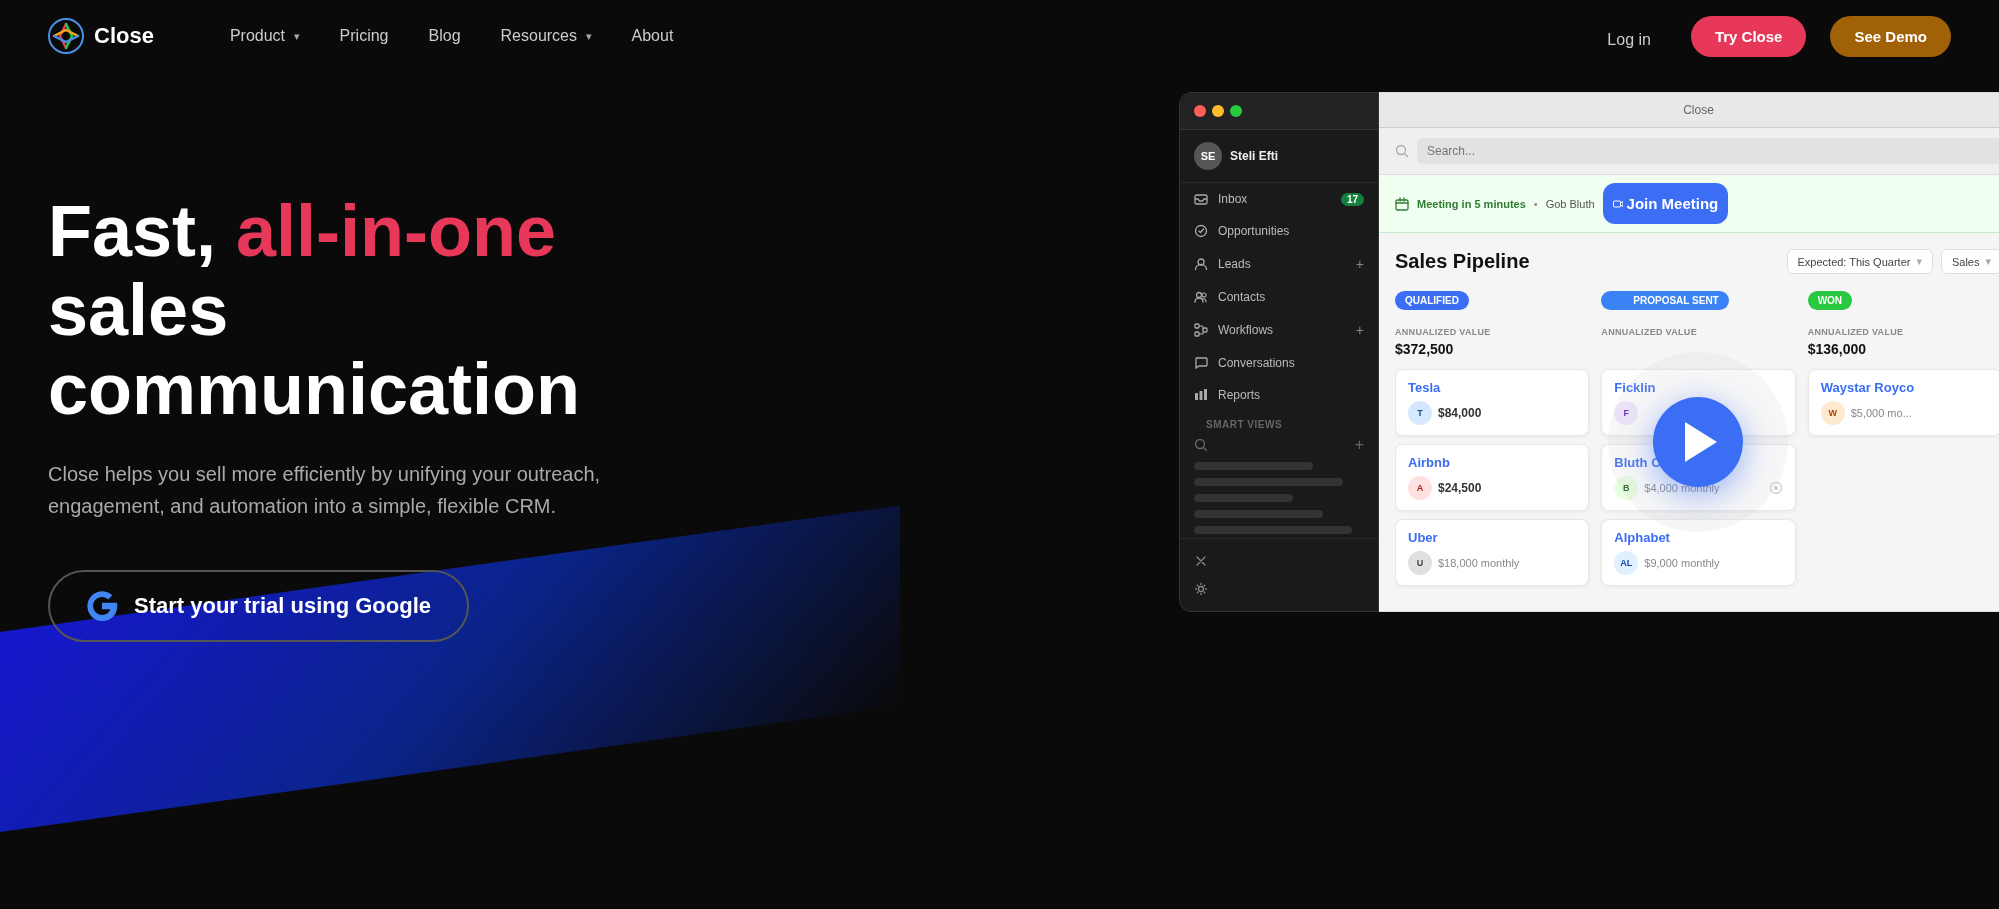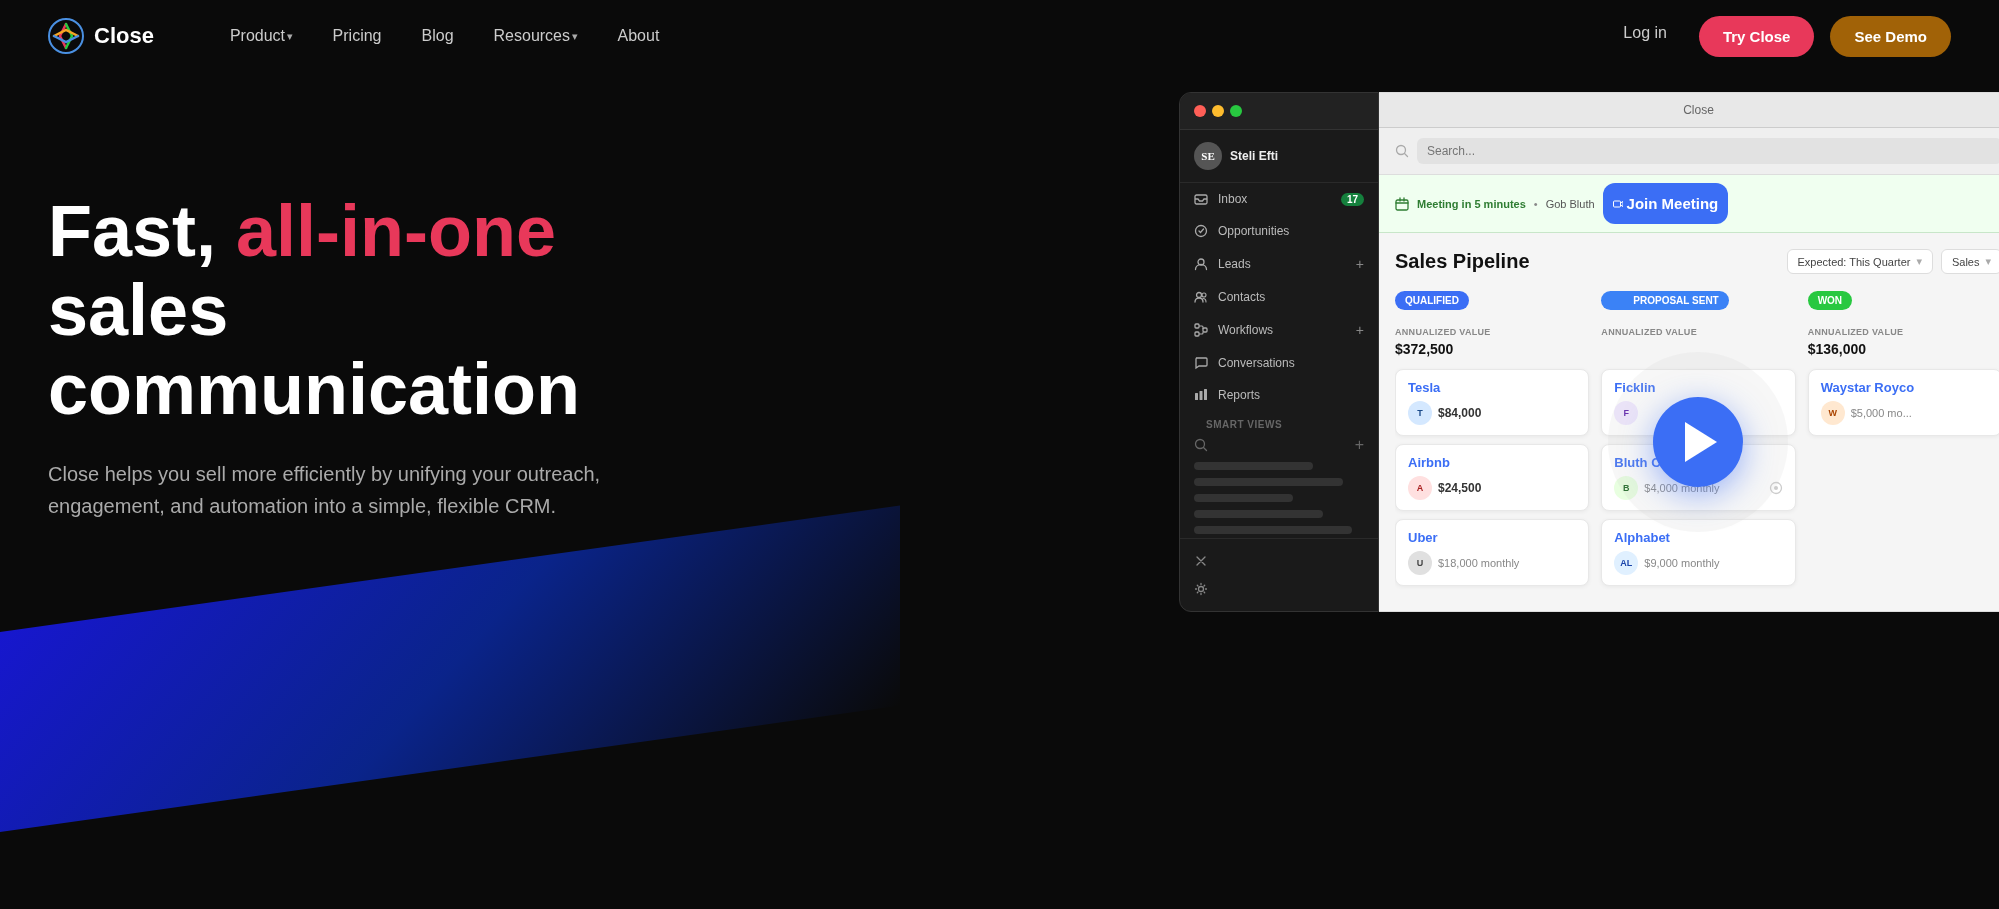--- a/index.html
+++ b/index.html
@@ -42,28 +42,28 @@
       flex: 1;
     }
     .nav-link {
       padding: 8px 16px;
       color: #ccc;
       font-size: 16px;
       font-weight: 500;
       cursor: pointer;
       display: flex;
       align-items: center;
-      gap: 0;
+      gap: 7px;
       border-radius: 6px;
       transition: color 0.2s;
     }
     .nav-actions {
       display: flex;
-      align-items: flex-start;
-      gap: 16px;
+      align-items: flex-end;
+      gap: 24px;
     }
     .btn-login {
       color: #ccc;
       font-size: 16px;
       font-weight: 500;
       cursor: pointer;
       padding: 8px 16px;
     }
     .btn-try {
       background: #e8385a;
@@ -197,21 +197,20 @@
       height: 28px;
       border-radius: 50%;
       background: #555;
       display: flex;
       align-items: center;
       justify-content: center;
       font-size: 11px;
       color: #fff;
       font-weight: 600;
       flex-shrink: 0;
-      font-family: Liberation Serif, serif;
     }
     .sidebar-user-name {
       font-size: 12px;
       font-weight: 600;
       color: #eee;
     }
     .sidebar-nav-item {
       display: flex;
       align-items: center;
       gap: 10px;
@@ -521,20 +520,32 @@
     <button class="btn-demo">See Demo</button>
   </div>
 </nav>
 
 <section class="hero">
   <div class="hero-content">
     <h1 class="hero-title">
       Fast, <span class="highlight">all-in-one</span> sales<br>communication
     </h1>
     <p class="hero-subtitle">Close helps you sell more efficiently by unifying your outreach, engagement, and automation into a simple, flexible CRM.</p>
+    <button class="btn-google">
+      <svg class="google-icon" viewBox="0 0 32 32" xmlns="http://www.w3.org/2000/svg">
+        <path d="M16 13.1v5.9h8.2c-.3 2-2.4 5.9-8.2 5.9-4.9 0-8.9-4.1-8.9-9.1s4-9.1 8.9-9.1c2.8 0 4.7 1.2 5.8 2.2l3.9-3.8C23.5 3 20 1.5 16 1.5 8.1 1.5 1.7 8 1.7 16S8.1 30.5 16 30.5c9 0 15-6.3 15-15.2 0-1-.1-1.8-.3-2.5H16z" fill="#4285F4"></path>
+        <path d="M16 13.1v5.9h8.2c-.3 2-2.4 5.9-8.2 5.9A9.1 9.1 0 0 1 7 15.9l-4.2 3.2A15.3 15.3 0 0 0 16 30.5c9 0 15-6.3 15-15.2 0-1-.1-1.8-.3-2.5H16z" fill="#34A853" opacity="0"></path>
+        <path d="M7 15.9A9.1 9.1 0 0 1 16 6.8c2.8 0 4.7 1.2 5.8 2.2l3.9-3.8C23.5 3 20 1.5 16 1.5 8.1 1.5 1.7 8 1.7 16l5.3-.1z" fill="#FBBC05" opacity="0"></path>
+
+        <g>
+          <path d="M31.3 13.3H16v5.9h8.8c-.4 2.4-2.7 6.9-8.8 6.9-5.3 0-9.6-4.4-9.6-9.8S10.7 7 16 7c3 0 5 1.2 6.2 2.4l4.2-4.1C23.7 3.2 20.1 1.5 16 1.5 8 1.5 1.5 8.1 1.5 16.3S8 31.1 16 31.1c9.2 0 15.3-6.5 15.3-15.6 0-1.1-.1-1.8-.3-2.5l.3.3z" fill="#4285F4"></path>
+        </g>
+      </svg>
+      <span>Start your trial using Google</span>
+    </button>
   </div>
 
   <div class="blue-diagonal"></div>
 
   <div class="app-screenshot">
 
     <div class="sidebar-panel">
       <div class="sidebar-titlebar">
         <div class="dot dot-red"></div>
         <div class="dot dot-yellow"></div>

